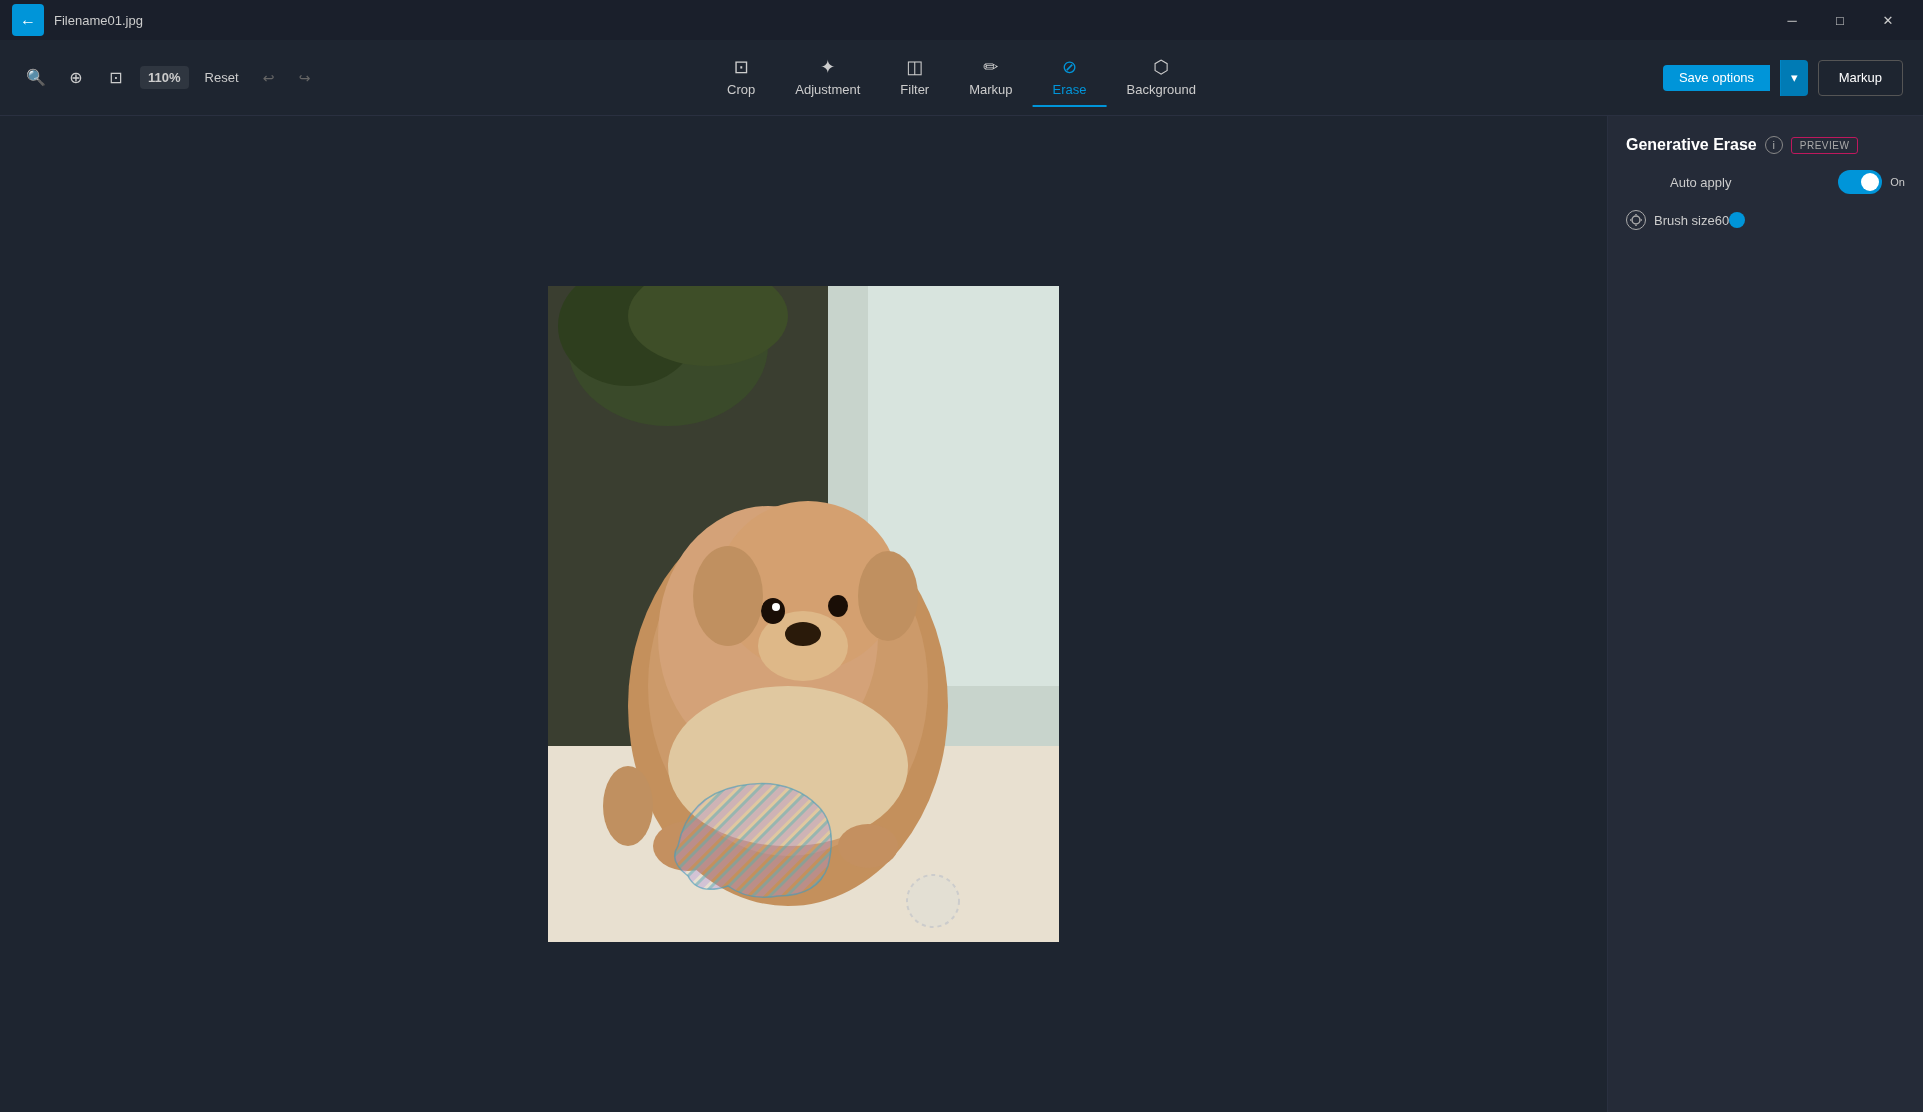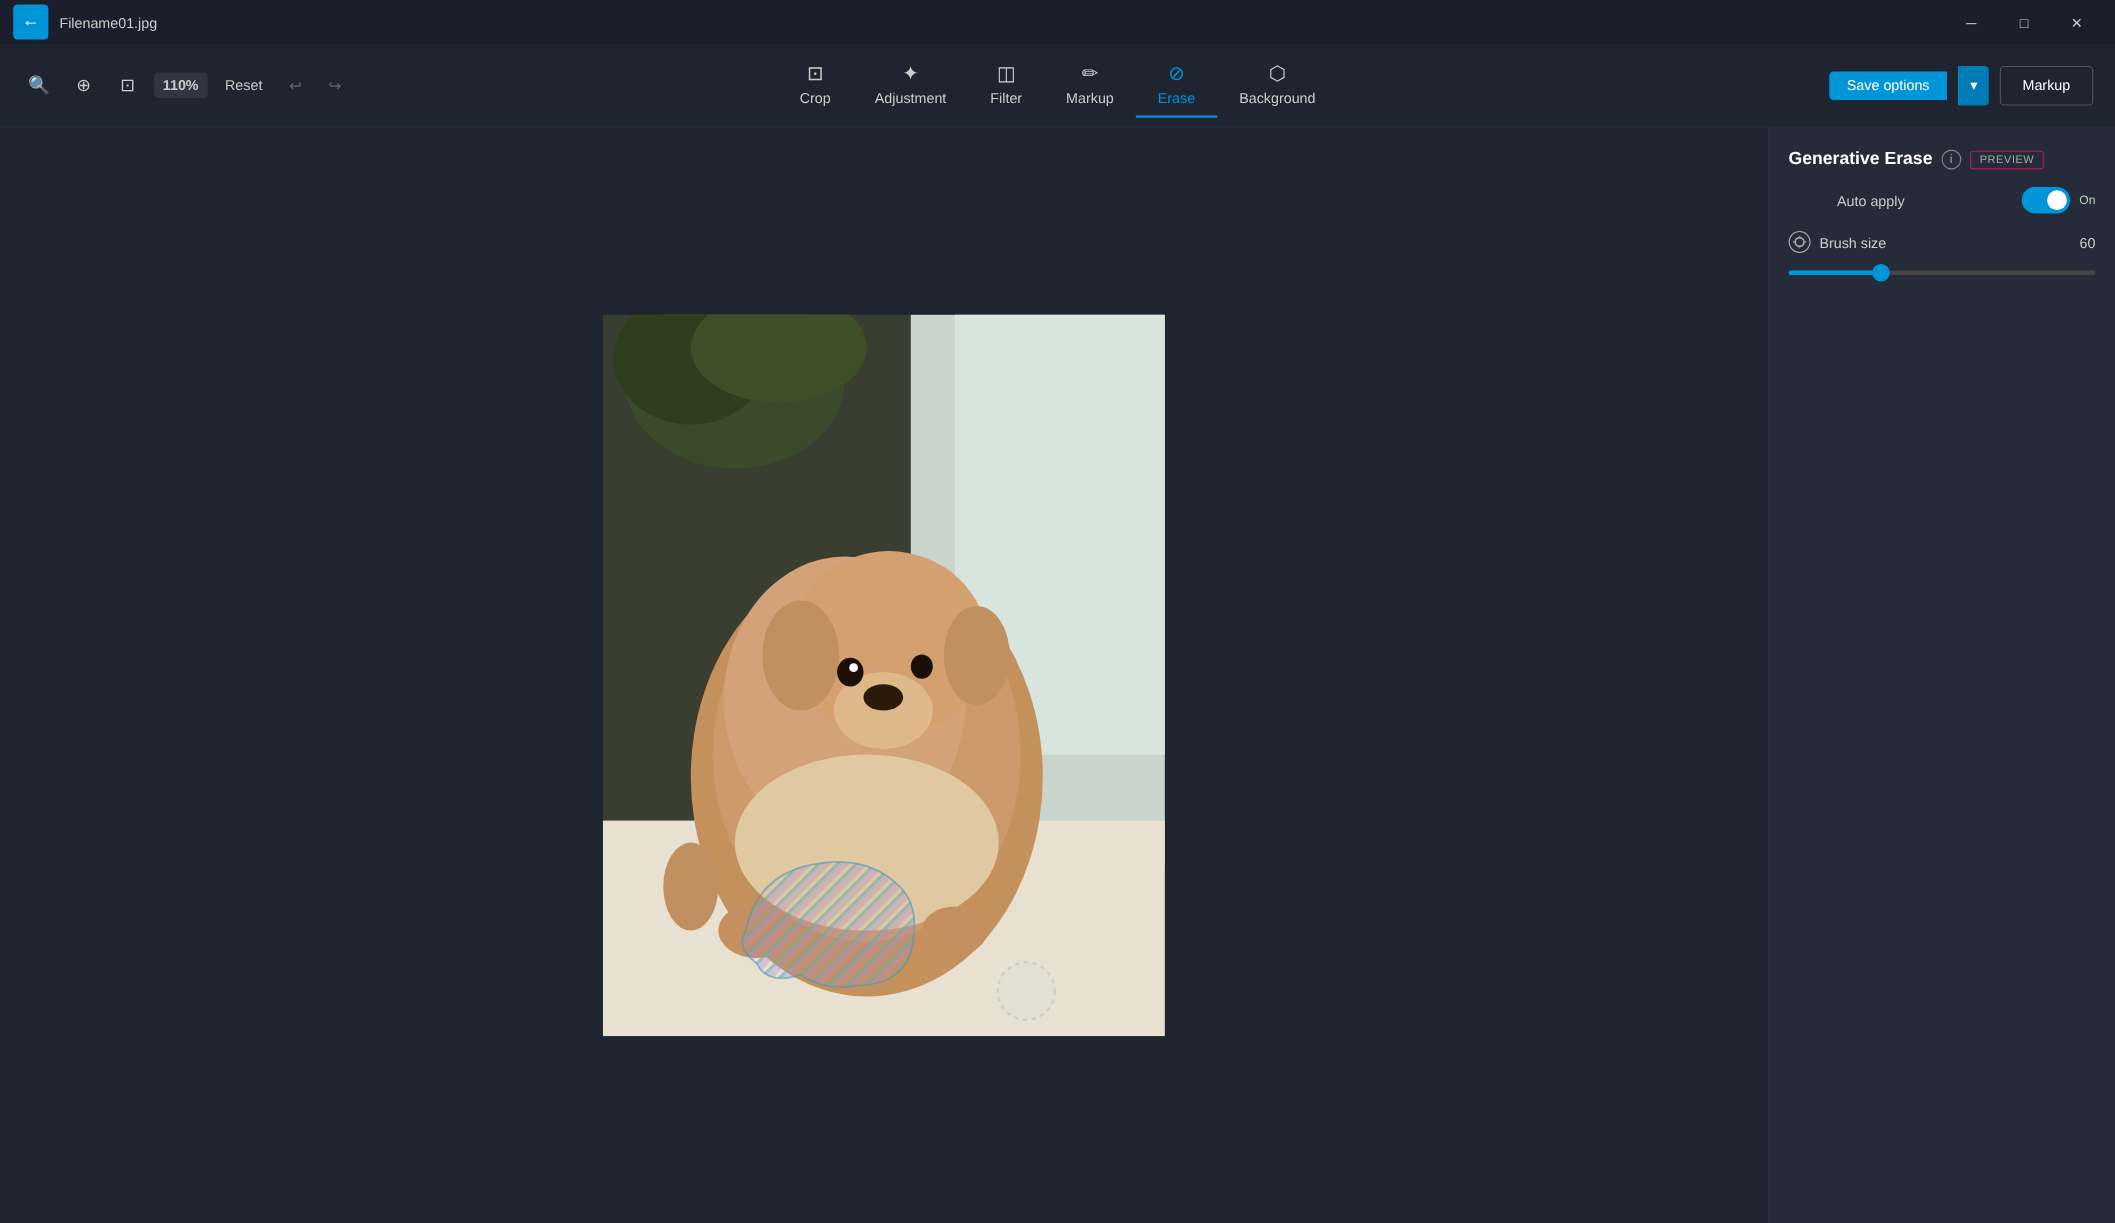--- a/index.html
+++ b/index.html
@@ -303,21 +303,21 @@
       transition: right 0.2s;
     }
     .toggle-on-label {
       font-size: 11px;
       color: #ccc;
     }
 
     
     .brush-row {
       display: flex;
-      flex-direction: column;
+      flex-direction: row;
       gap: 8px;
     }
     .brush-size-header {
       display: flex;
       align-items: center;
       justify-content: space-between;
     }
     .brush-size-left {
       display: flex;
       align-items: center;

